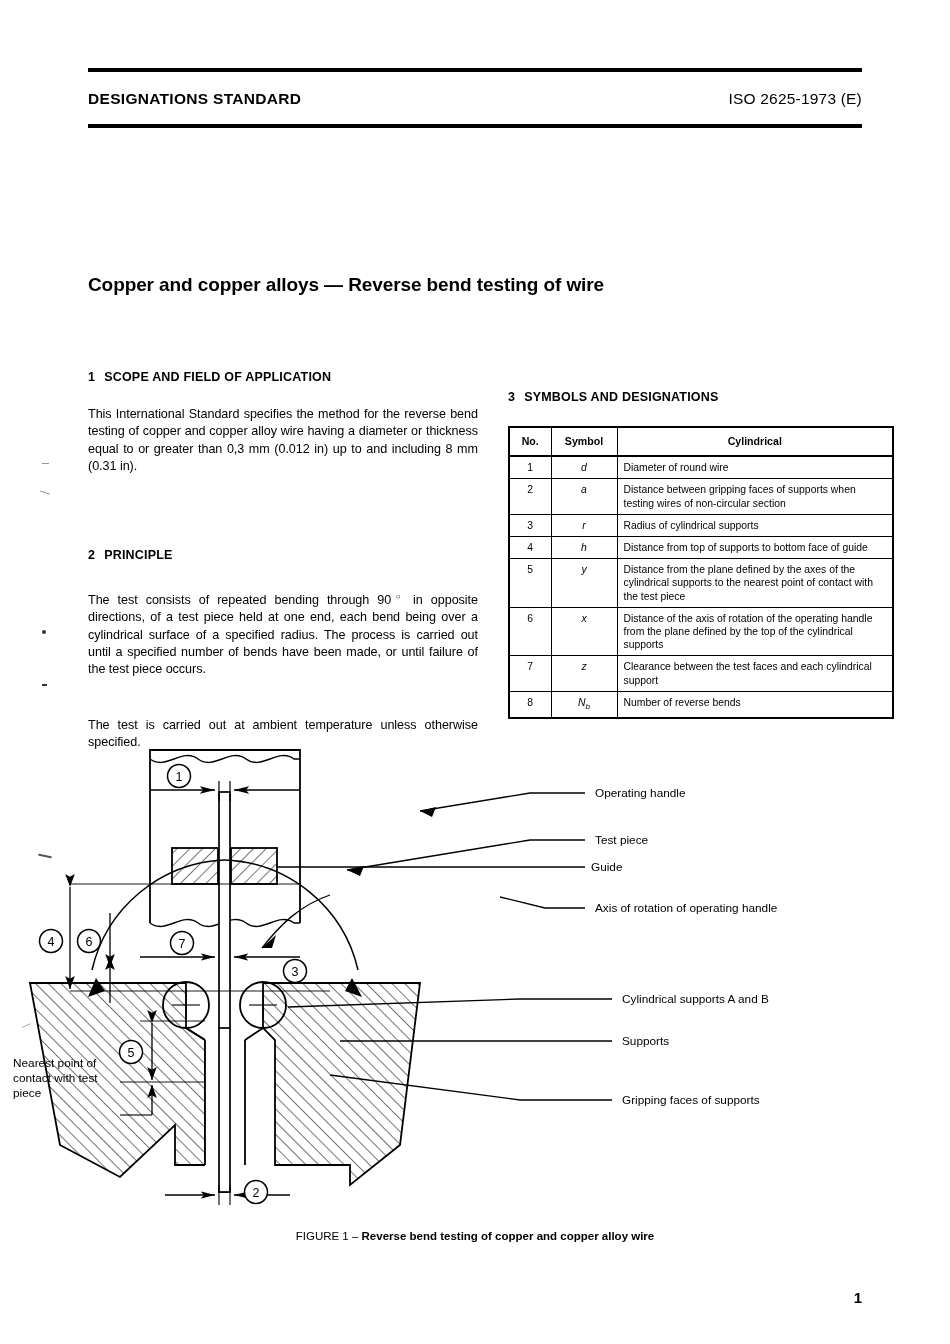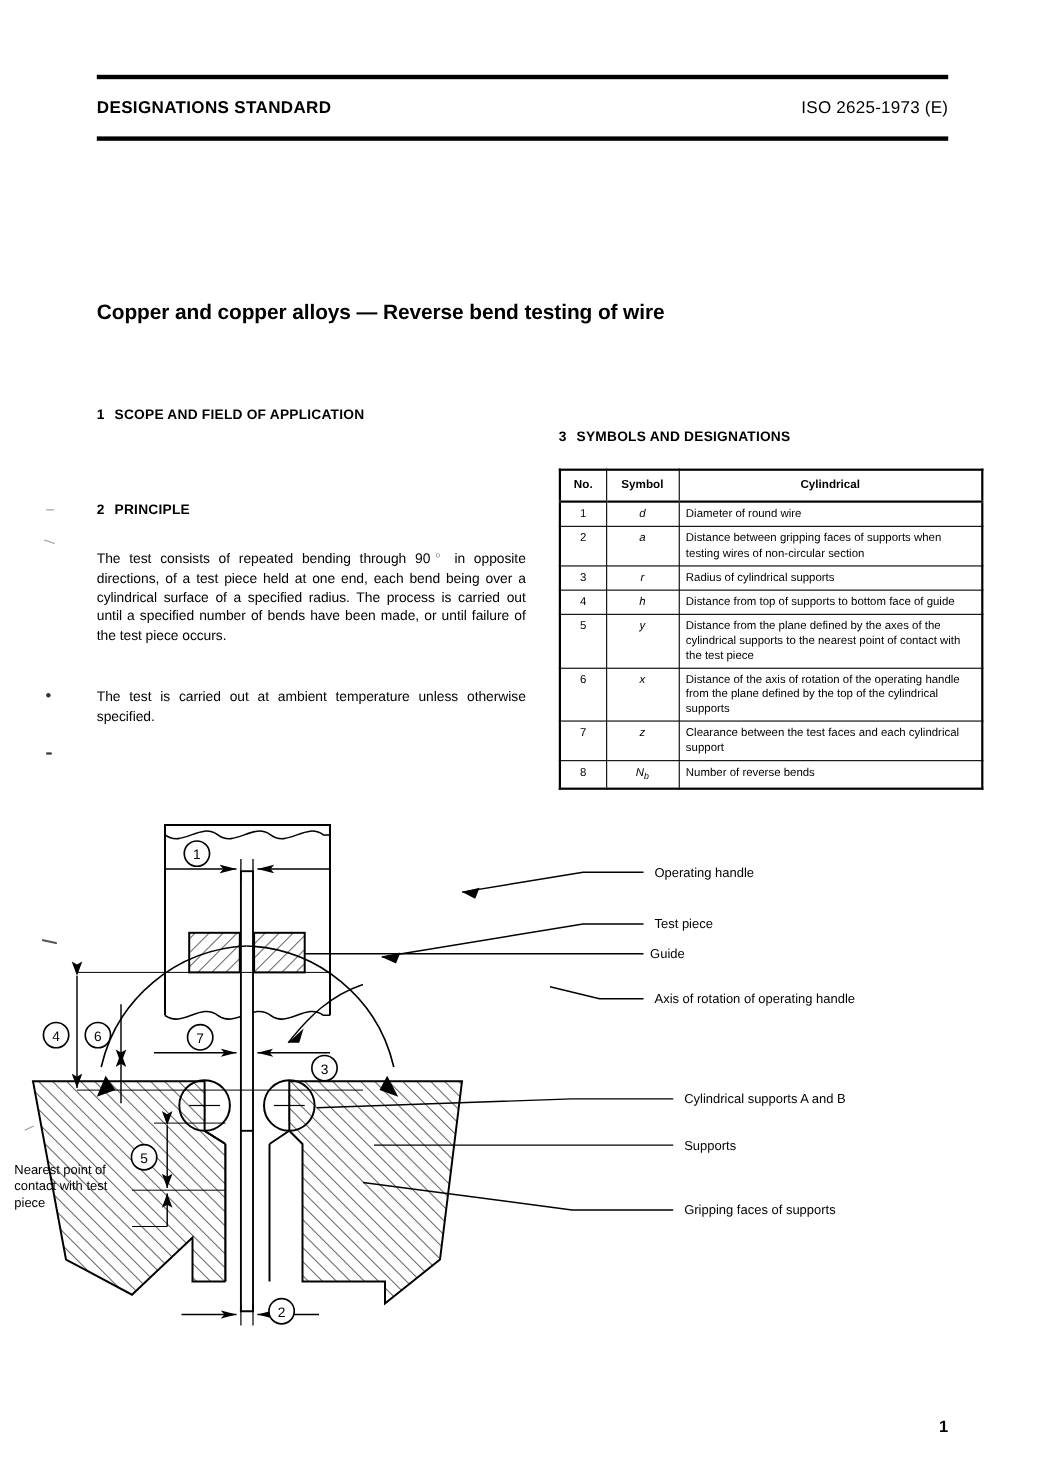--- a/index.html
+++ b/index.html
@@ -191,20 +191,21 @@
   <div class="header-rule-bottom"></div>
 
   <div class="doc-title">Copper and copper alloys — Reverse bend testing of wire</div>
 
   <div class="col-left">
 
     <div class="sec-head">
       <span class="num">1</span><span>SCOPE AND FIELD OF APPLICATION</span>
     </div>
 
+    <p class="body-par">This International Standard specifies the method for the reverse bend testing of copper and copper alloy wire having a diameter or thickness equal to or greater than 0,3 mm (0.012 in) up to and including 8 mm (0.31 in).</p>
 
     <div class="sec-head sec2-head">
       <span class="num">2</span><span>PRINCIPLE</span>
     </div>
 
     <p class="body-par sec2-body"><span>The test consists of repeated bending through 90</span><sup class="deg">○</sup><span> in opposite directions, of a test piece held at one end, each bend being over a cylindrical surface of a specified radius. The process is carried out until a specified number of bends have been made, or until failure of the test piece occurs.</span></p>
 
     <p class="body-par last gap-par">The test is carried out at ambient temperature unless otherwise specified.</p>
   </div>
 
@@ -454,20 +455,23 @@
       </g>
 
       <g font-family="Liberation Sans, sans-serif" font-size="11.8" fill="#000">
         <text x="13" y="322">Nearest point of</text>
         <text x="13" y="337">contact with test</text>
         <text x="13" y="352">piece</text>
       </g>
     </svg>
   </div>
 
+  <div class="figure-caption">
+    <span>FIGURE 1 – </span><span class="bold">Reverse bend testing of copper and copper alloy wire</span>
+  </div>
 
   <div class="page-num">1</div>
 
   <div class="margin-tick" style="left:42px; top:463px; width:7px; height:1px; background:#999;"></div>
   <div class="margin-tick" style="left:40px; top:492px; width:10px; height:1px; background:#999; transform:rotate(18deg);"></div>
   <div class="margin-tick" style="left:42px; top:630px; width:4px; height:4px; background:#333; border-radius:50%;"></div>
   <div class="margin-tick" style="left:42px; top:684px; width:5px; height:2px; background:#333;"></div>
   <div class="margin-tick" style="left:38px; top:855px; width:14px; height:2px; background:#555; border-radius:2px; transform:rotate(12deg);"></div>
   <div class="margin-tick" style="left:22px; top:1025px; width:9px; height:1px; background:#999; transform:rotate(-25deg);"></div>
 </div>

